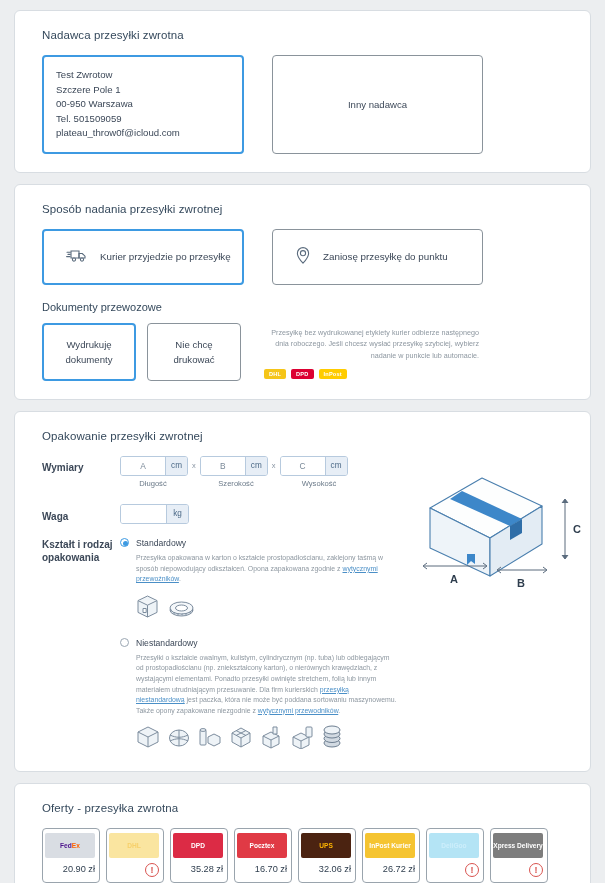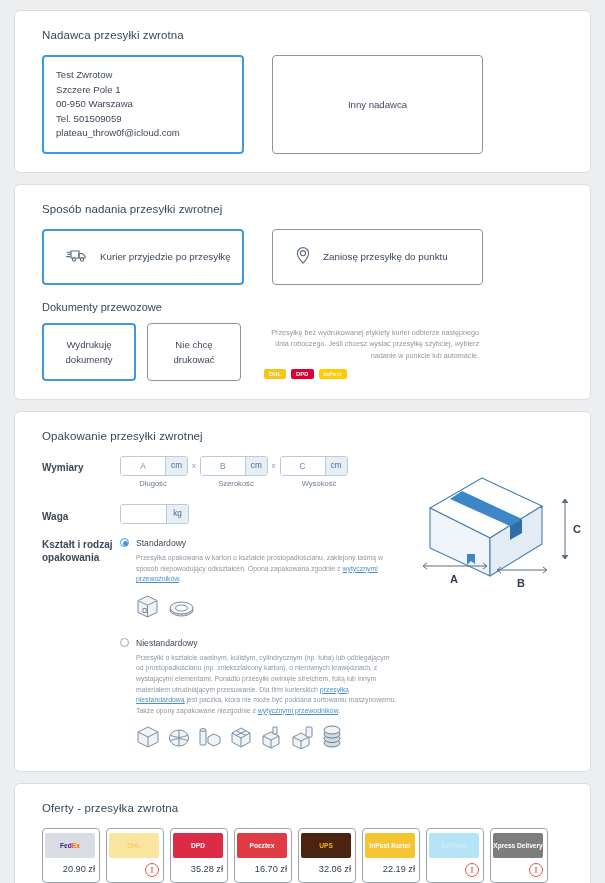--- a/index.html
+++ b/index.html
@@ -400,21 +400,21 @@
         <div class="offer">
           <div class="logo" style="background: rgb(224, 58, 69); color: rgb(255, 255, 255);">Pocztex</div>
           <div class="price">16.70 zł</div>
         </div>
         <div class="offer">
           <div class="logo" style="background: rgb(75, 35, 17); color: rgb(255, 181, 0);">UPS</div>
           <div class="price">32.06 zł</div>
         </div>
         <div class="offer">
           <div class="logo" style="background: rgb(245, 196, 49); color: rgb(255, 255, 255);">InPost Kurier</div>
-          <div class="price">22.19 zł</div>
+          <div class="price">26.72 zł</div>
         </div>
         <div class="offer">
           <div class="logo" style="background: rgb(180, 228, 245); color: rgb(205, 238, 251);">DeliGoo</div>
           <div class="warn">!</div>
         </div>
         <div class="offer">
           <div class="logo" style="background: rgb(125, 125, 125); color: rgb(255, 255, 255);">Xpress Delivery</div>
           <div class="warn">!</div>
         </div>
       </div>

